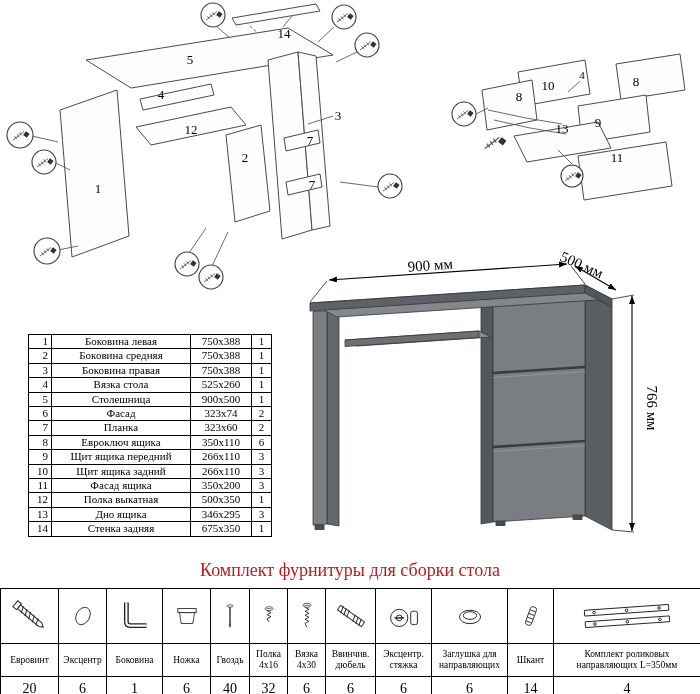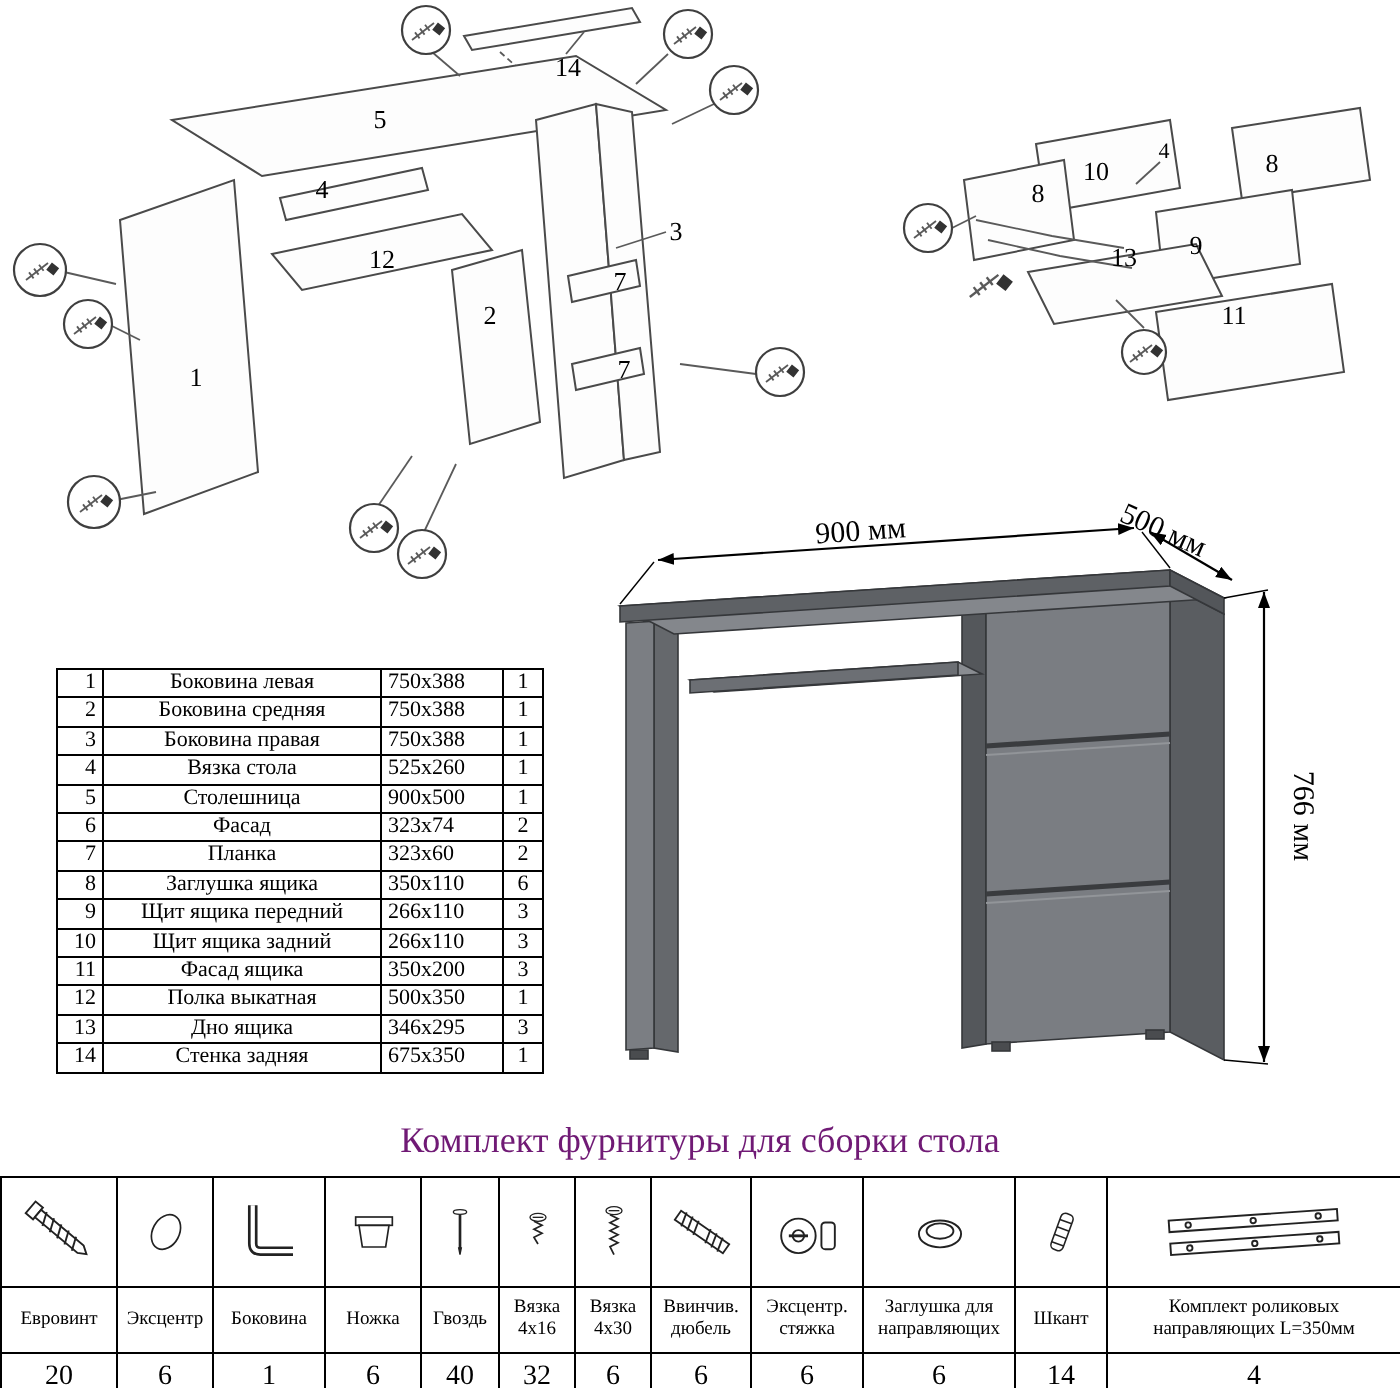--- a/index.html
+++ b/index.html
@@ -13,23 +13,23 @@
   .part-label{font-size:13px;}
   .small-label{font-size:11px;}
   .lineart polygon{fill:#fdfdfd;stroke:#4a4a4a;stroke-width:1;}
   .lineart line,.lineart polyline{stroke:#5a5a5a;stroke-width:0.9;fill:none;}
   .callout circle{fill:#fff;stroke:#3f3f3f;stroke-width:1.1;}
   .dim-label{font-size:15px;}
   .parts-table{position:absolute;left:28px;top:334px;border-collapse:collapse;background:#fff;}
   .parts-table td{border:1px solid #000;font-size:11px;line-height:1.22;padding:0 3px;white-space:nowrap;}
   .parts-table td.num{width:16px;text-align:right;}
   .parts-table td.pname{width:132px;text-align:center;}
-  .parts-table td.psize{width:54px;text-align:left;}
+  .parts-table td.psize{width:54px;text-align:center;}
   .parts-table td.pqty{width:13px;text-align:center;}
-  .hw-title{position:absolute;top:560px;left:0;width:700px;text-align:center;font-size:18px;color:#701a75;}
+  .hw-title{position:absolute;top:560px;left:0;width:700px;text-align:center;font-size:18px;color:#b91c1c;}
   .hw-table{position:absolute;top:588px;left:0;width:700px;border-collapse:collapse;table-layout:fixed;background:#fff;}
   .hw-table td{border:1px solid #000;text-align:center;vertical-align:middle;overflow:hidden;}
   .hw-table tr.icons td{height:52px;}
   .hw-table tr.names td{font-size:9.5px;line-height:1.12;height:30px;padding:1px;}
   .hw-table tr.qty td{font-size:14px;height:22px;}
   .icn{display:block;margin:0 auto;}
 </style>
 </head>
 <body>
 
@@ -264,21 +264,21 @@
         <td class="pqty">2</td>
       </tr>
       <tr>
         <td class="num">7</td>
         <td class="pname">Планка</td>
         <td class="psize">323x60</td>
         <td class="pqty">2</td>
       </tr>
       <tr>
         <td class="num">8</td>
-        <td class="pname">Заглушка ящика</td>
+        <td class="pname">Евроключ ящика</td>
         <td class="psize">350x110</td>
         <td class="pqty">6</td>
       </tr>
       <tr>
         <td class="num">9</td>
         <td class="pname">Щит ящика передний</td>
         <td class="psize">266x110</td>
         <td class="pqty">3</td>
       </tr>
       <tr>
@@ -448,21 +448,21 @@
             </g>
           </svg>
         </td>
       </tr>
       <tr class="names">
         <td>Евровинт</td>
         <td>Эксцентр</td>
         <td>Боковина</td>
         <td>Ножка</td>
         <td>Гвоздь</td>
-        <td>Вязка 4х16</td>
+        <td>Полка 4х16</td>
         <td>Вязка 4х30</td>
         <td>Ввинчив. дюбель</td>
         <td>Эксцентр. стяжка</td>
         <td>Заглушка для направляющих</td>
         <td>Шкант</td>
         <td>Комплект роликовых направляющих L=350мм</td>
       </tr>
       <tr class="qty">
         <td>20</td>
         <td>6</td>

